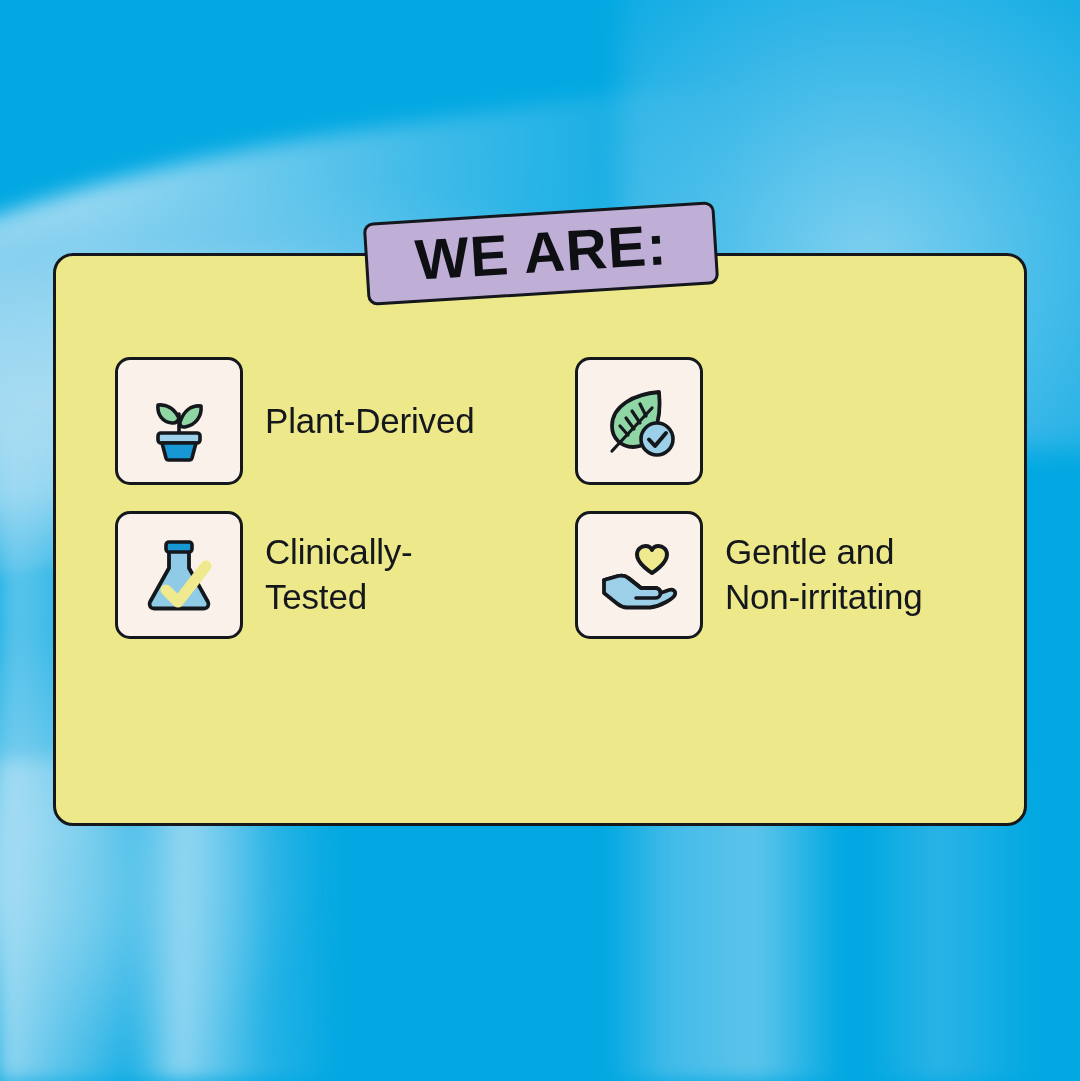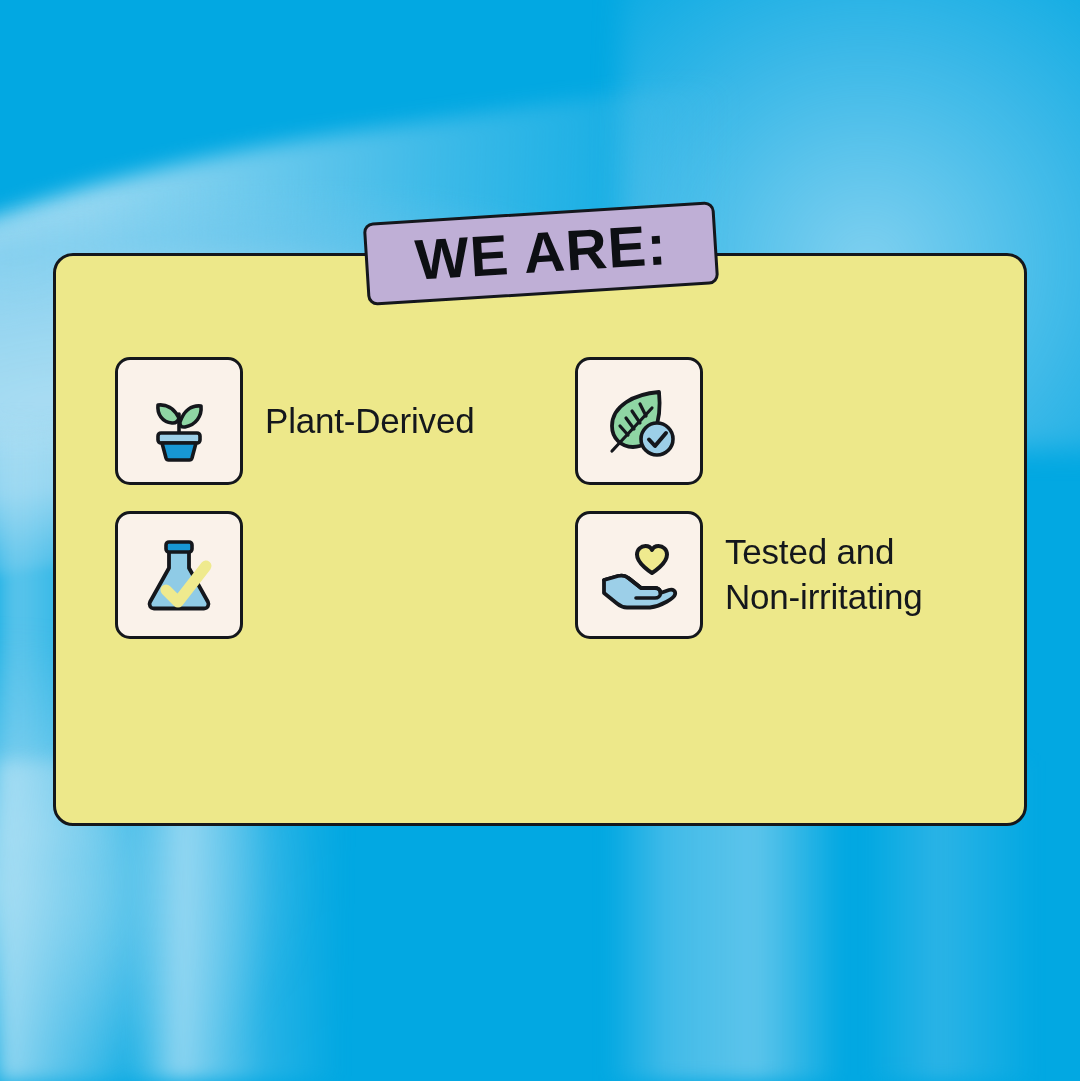--- a/index.html
+++ b/index.html
@@ -253,33 +253,35 @@
       <div class="tile">
         <span>
           <svg width="86" height="86" viewBox="0 0 86 86">
             <path d="M33 18 L33 36 L14 70 C 12.5 73, 14.5 76.5, 18 76.5 L68 76.5 C 71.5 76.5, 73.5 73, 72 70 L53 36 L53 18 Z" fill="#8FCBE6" stroke="#14171C" stroke-width="3.8" stroke-linejoin="round"></path>
             <rect x="30" y="10" width="26" height="10" rx="3" fill="#1797D4" stroke="#14171C" stroke-width="3.6" stroke-linejoin="round"></rect>
             <path d="M30 58 L42 70 L70 34" fill="none" stroke="#EFEA8E" stroke-width="11" stroke-linecap="round" stroke-linejoin="round"></path>
             <path d="M30 58 L42 70 L70 34" fill="none" stroke="#14171C" stroke-width="3.4" stroke-linecap="round" stroke-linejoin="round" opacity="0"></path>
           </svg>
         </span>
       </div>
+      <div class="feature-label">Clinically-
+Tested</div>
     </div>
 
 
 
     <div class="feature">
       <div class="tile">
         <span>
           <svg width="86" height="86" viewBox="0 0 86 86">
             <path d="M56 41 C 56 41, 41 32, 41 22.5 C 41 17.5, 45 14, 49.5 14 C 52.6 14, 55 15.8, 56 18 C 57 15.8, 59.4 14, 62.5 14 C 67 14, 71 17.5, 71 22.5 C 71 32, 56 41, 56 41 Z" fill="#EFEA8E" stroke="#14171C" stroke-width="4" stroke-linejoin="round"></path>
             <path d="M8 48 L22 44 C 26 43, 30 44, 33 46.5 L45 56 L59 56 C 62 56, 64.5 58.2, 64.5 61 C 64.5 63.8, 62 66, 59 66 L40 66" fill="none" stroke="#14171C" stroke-width="3.8" stroke-linecap="round" stroke-linejoin="round"></path>
             <path d="M8 48 L22 44 C 26 43, 30 44, 33 46.5 L45 56 L59 56 C 62 56, 64.5 58.2, 64.5 61 L 73 58 C 77 56.6, 80 59, 79 62.5 C 78 66, 66 74, 54 75.5 L 31 75.5 C 27 75.5, 24 74, 21 71.5 L 8 61 Z" fill="#9CCFE8" stroke="#14171C" stroke-width="3.8" stroke-linecap="round" stroke-linejoin="round"></path>
             <path d="M33 46.5 L45 56 L59 56 C 62 56, 64.5 58.2, 64.5 61 C 64.5 63.8, 62 66, 59 66 L40 66" fill="none" stroke="#14171C" stroke-width="3.6" stroke-linecap="round" stroke-linejoin="round"></path>
           </svg>
         </span>
       </div>
-      <div class="feature-label">Tested and
+      <div class="feature-label">Gentle and
 Non-irritating</div>
     </div>
 
   </div>
 </div>
 
 </body></html>

